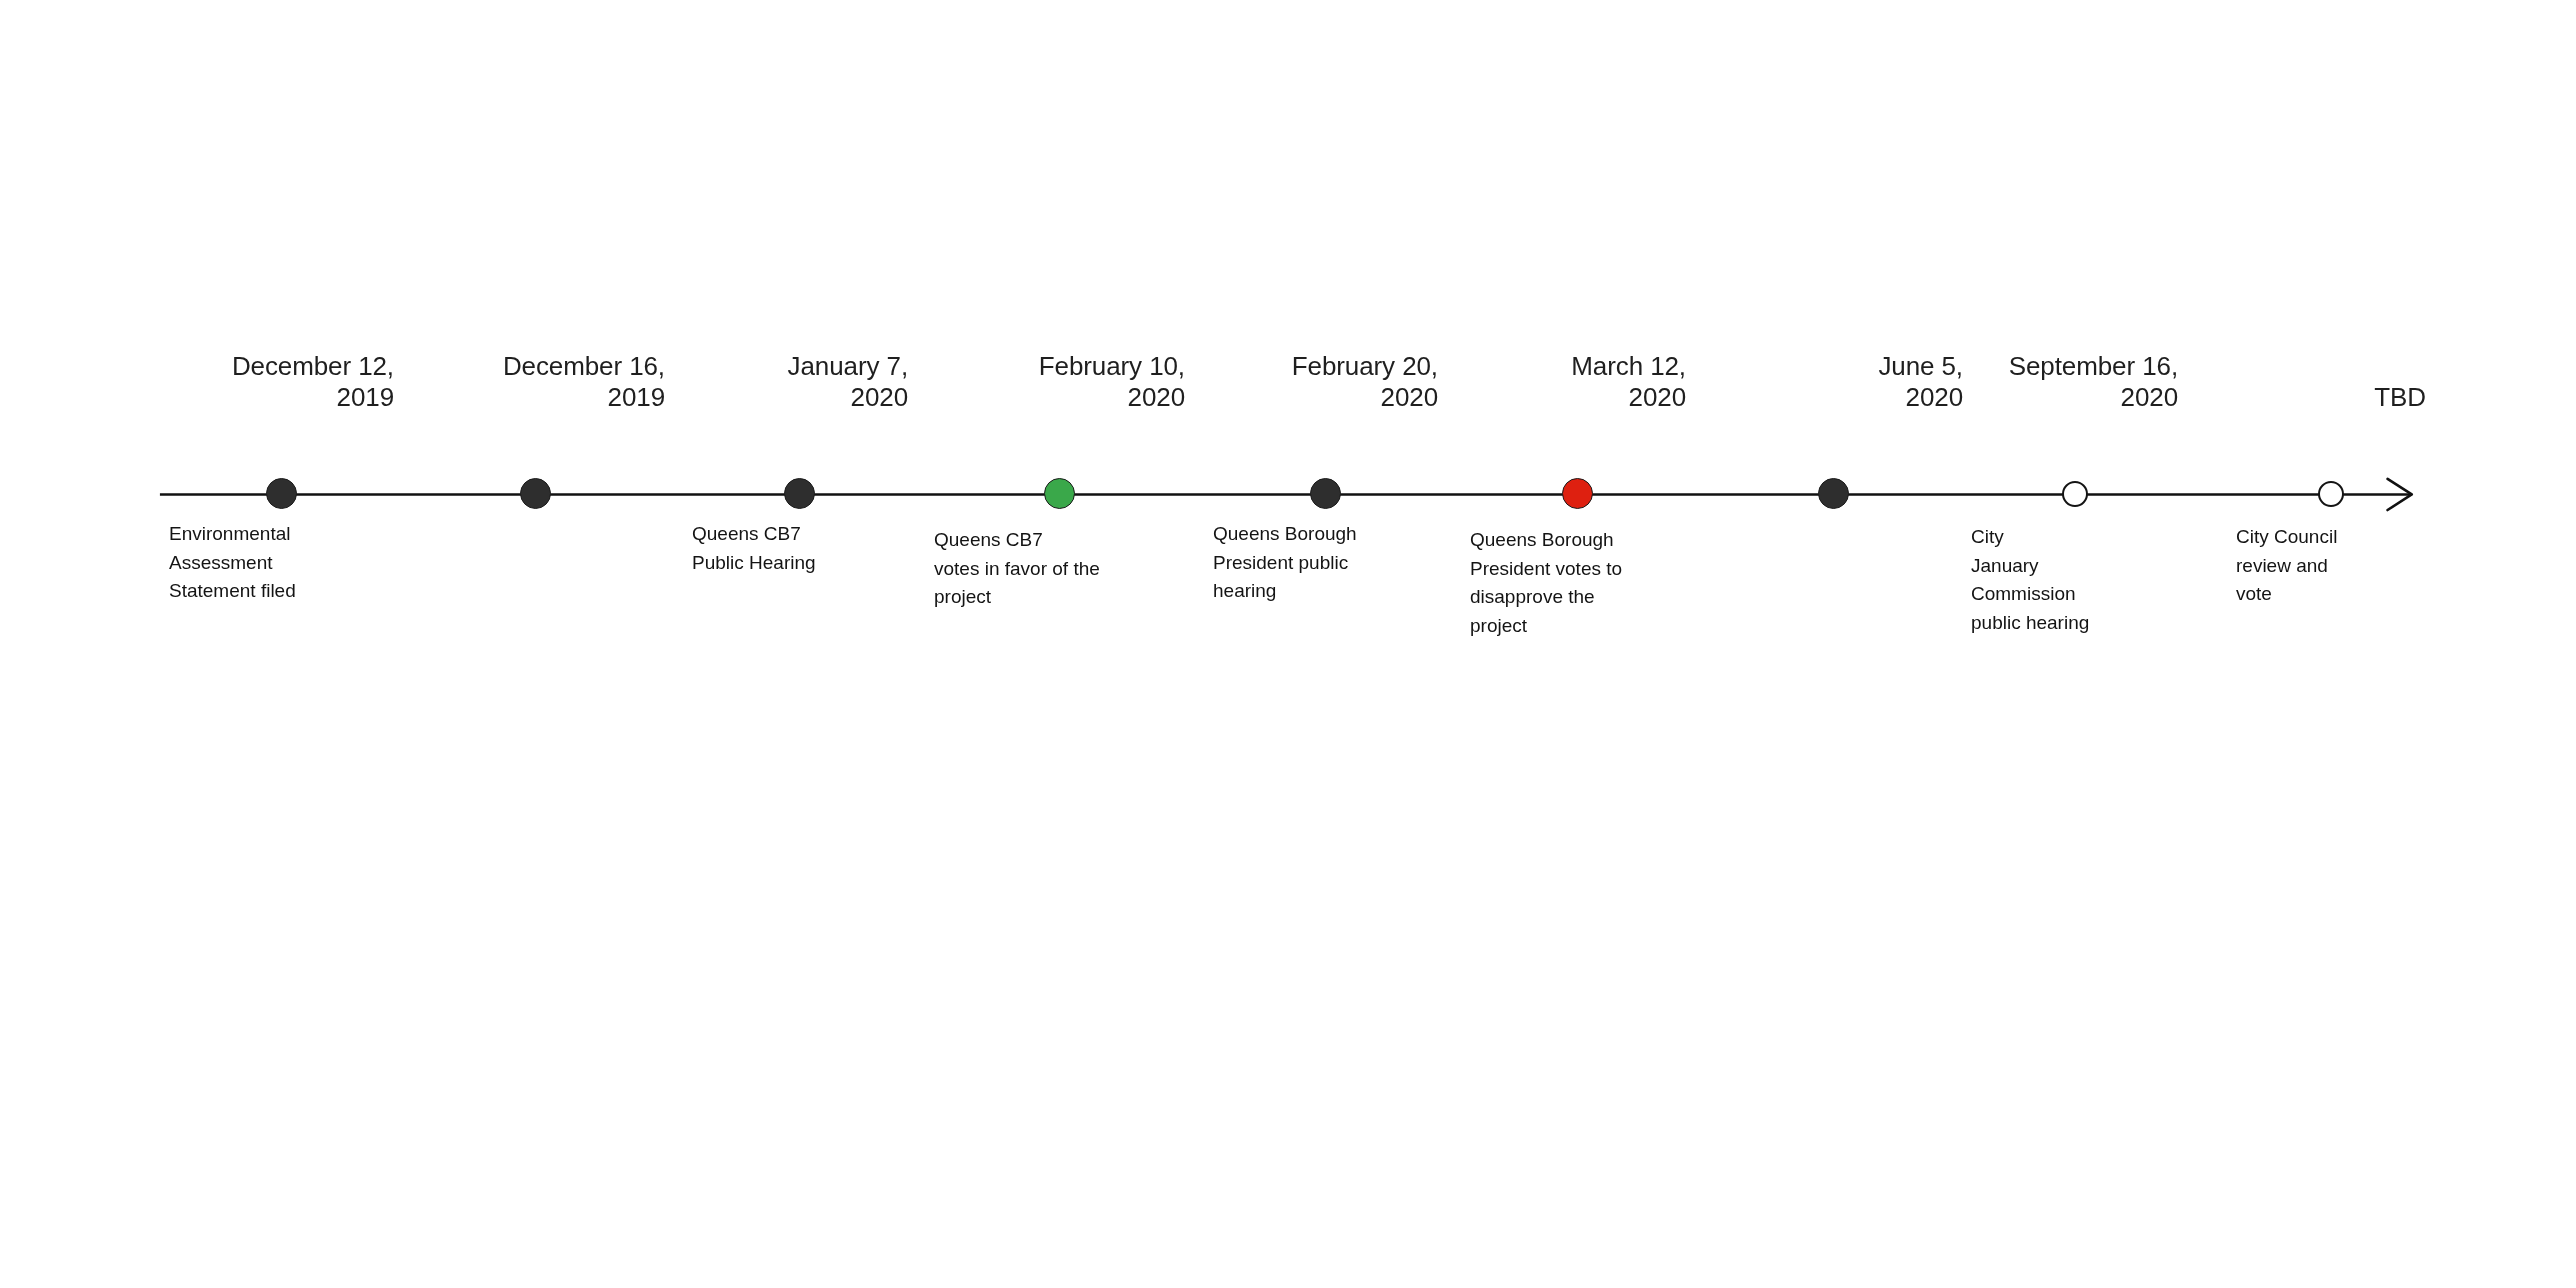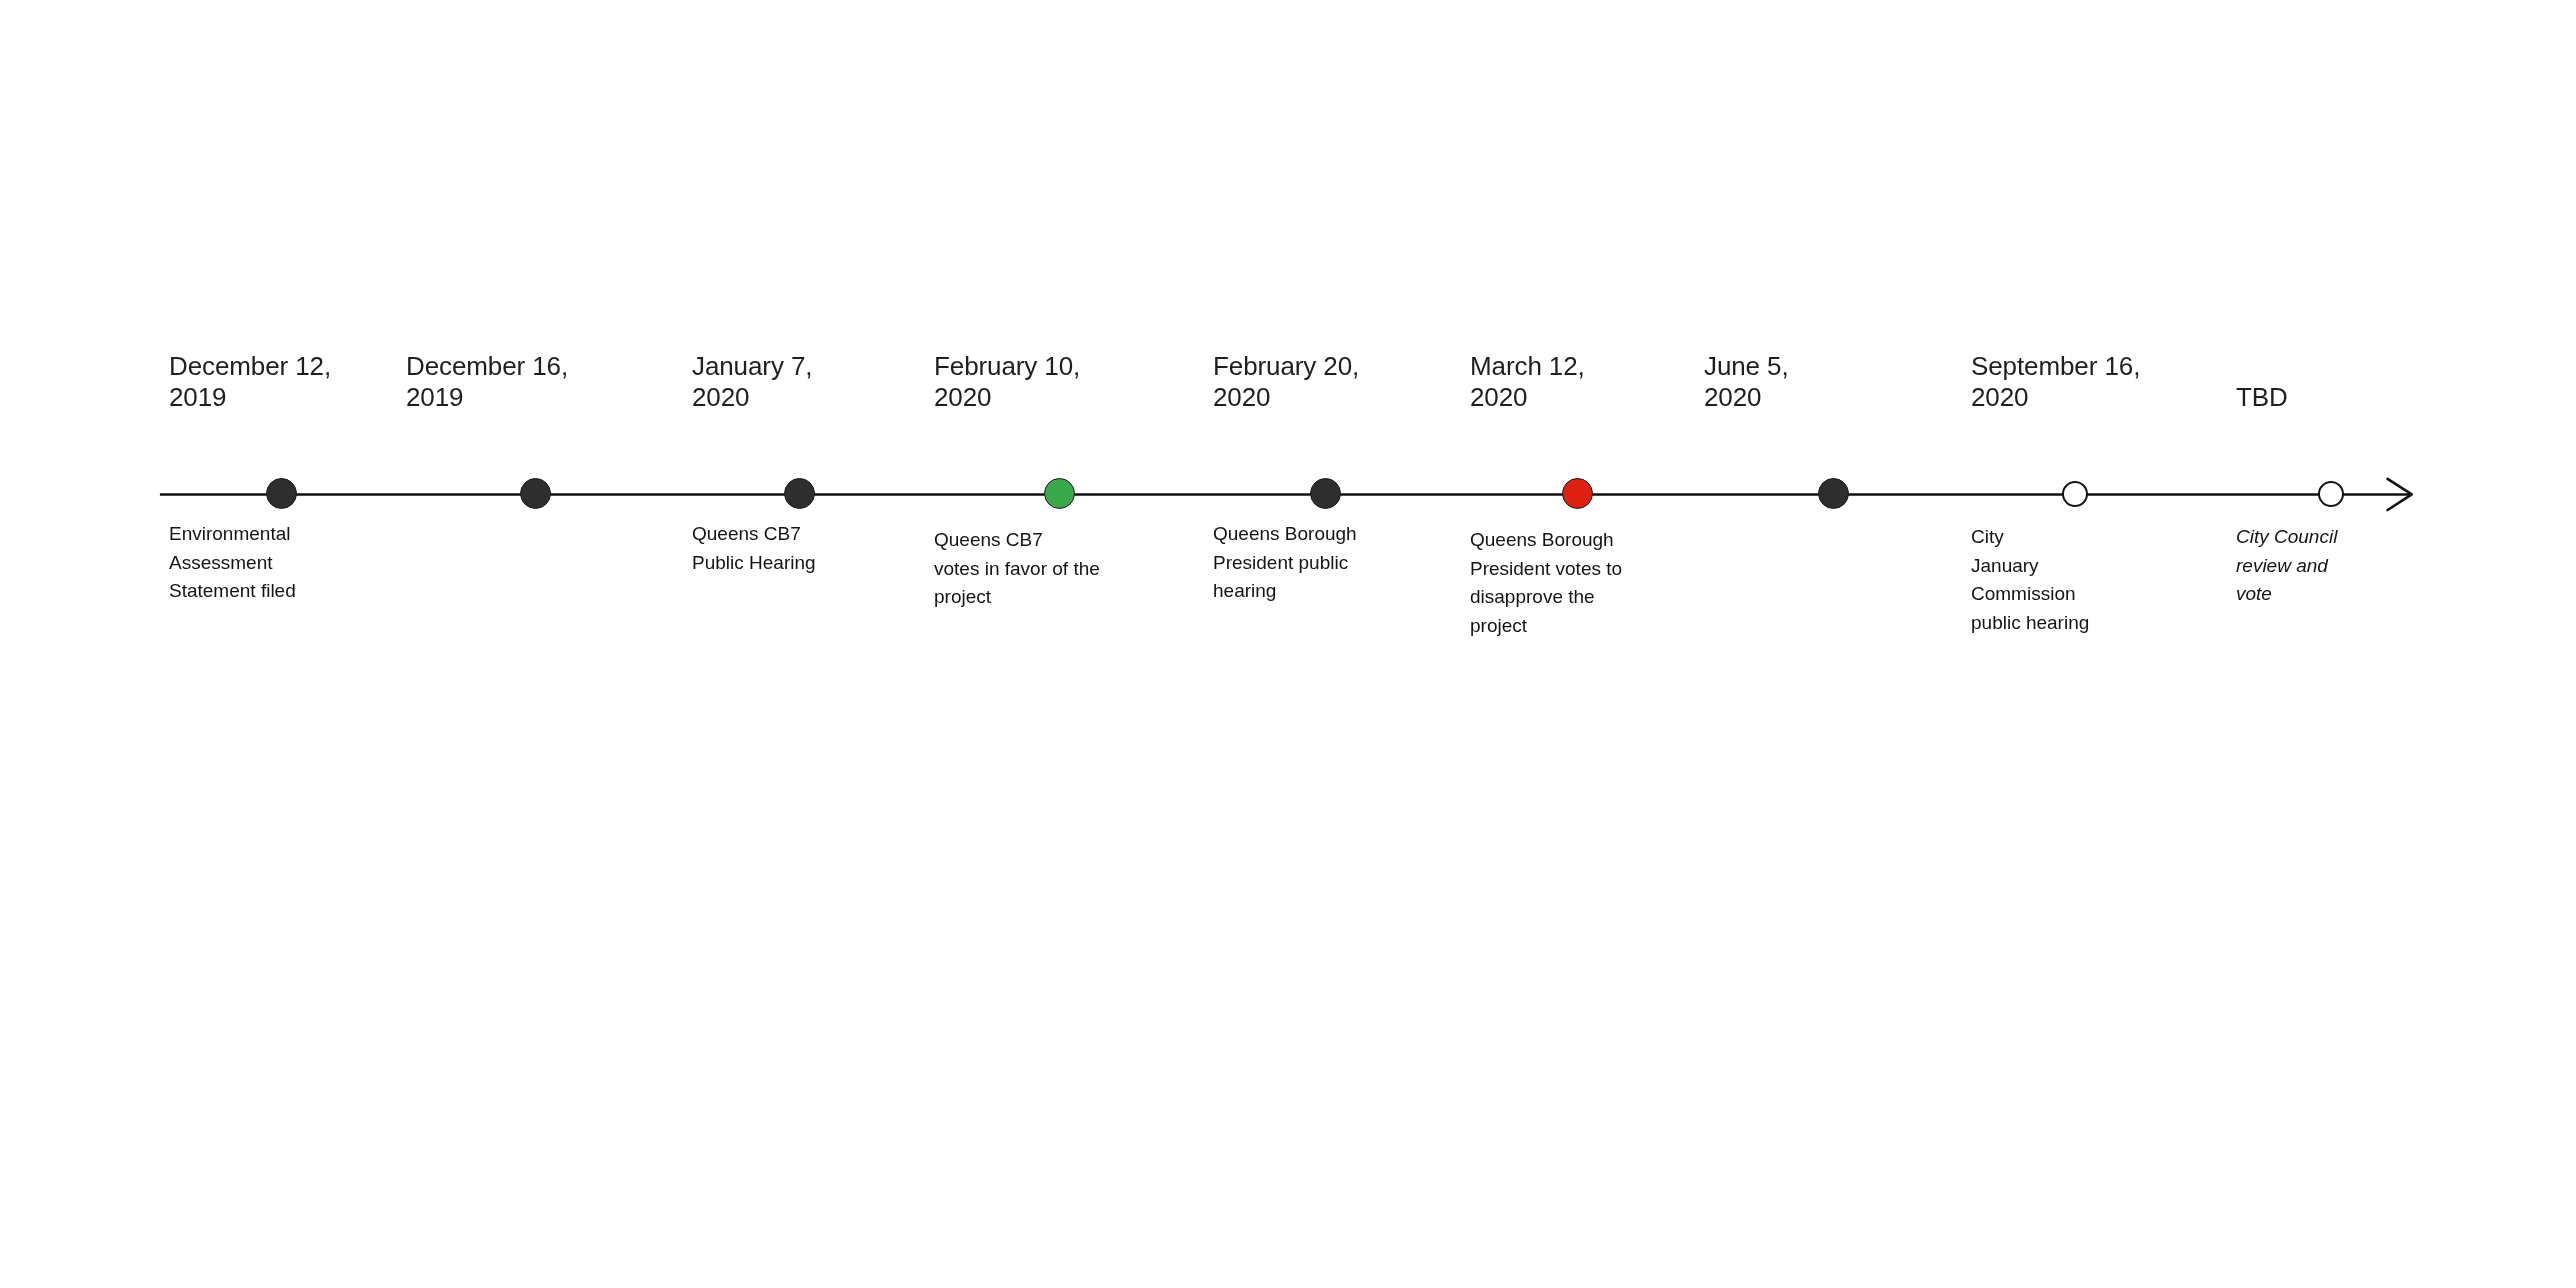--- a/index.html
+++ b/index.html
@@ -38,21 +38,21 @@
     width: 259px;           
     margin-left: -130px;    
     height: 1288px;
   }
 
   .event-date {
     position: absolute;
     left: 0;
     right: 0;
     bottom: 0;
-    text-align: left;
+    text-align: right;
     font-size: 26px;
     line-height: 31px;
     color: #1f1f1f;
     letter-spacing: -0.1px;
     white-space: pre-line;
   }
   .date-box {
     position: absolute;
     left: 0;
     right: 0;
@@ -200,21 +200,21 @@
 Commission
 public hearing</div>
     </div>
   </div>
 
   <div class="event" style="left:2331px; width:190px; margin-left:-95px;">
     <div class="date-box">
       <div class="event-date">TBD</div>
     </div>
     <div class="marker hollow"></div>
-    <div class="desc-box" style="top:523px;font-style:italic;">
+    <div class="desc-box" style="top:523px;">
       <div class="event-desc">City Council
 review and
 vote</div>
     </div>
   </div>
 
 </div>
 
 
 </body></html>

